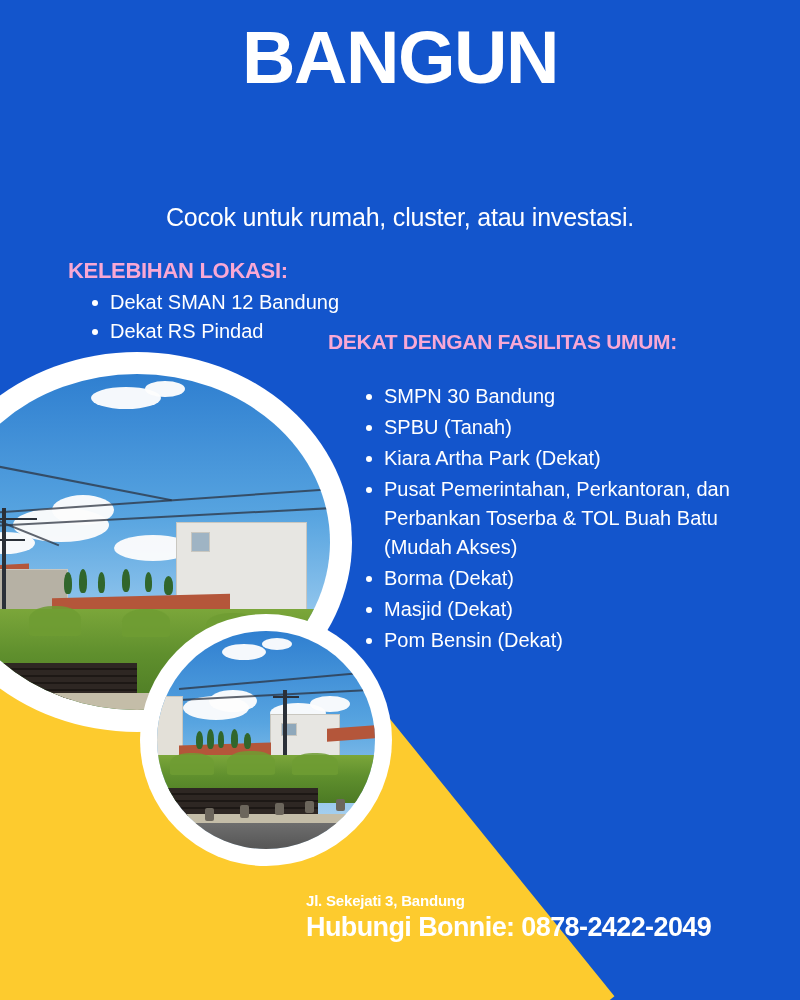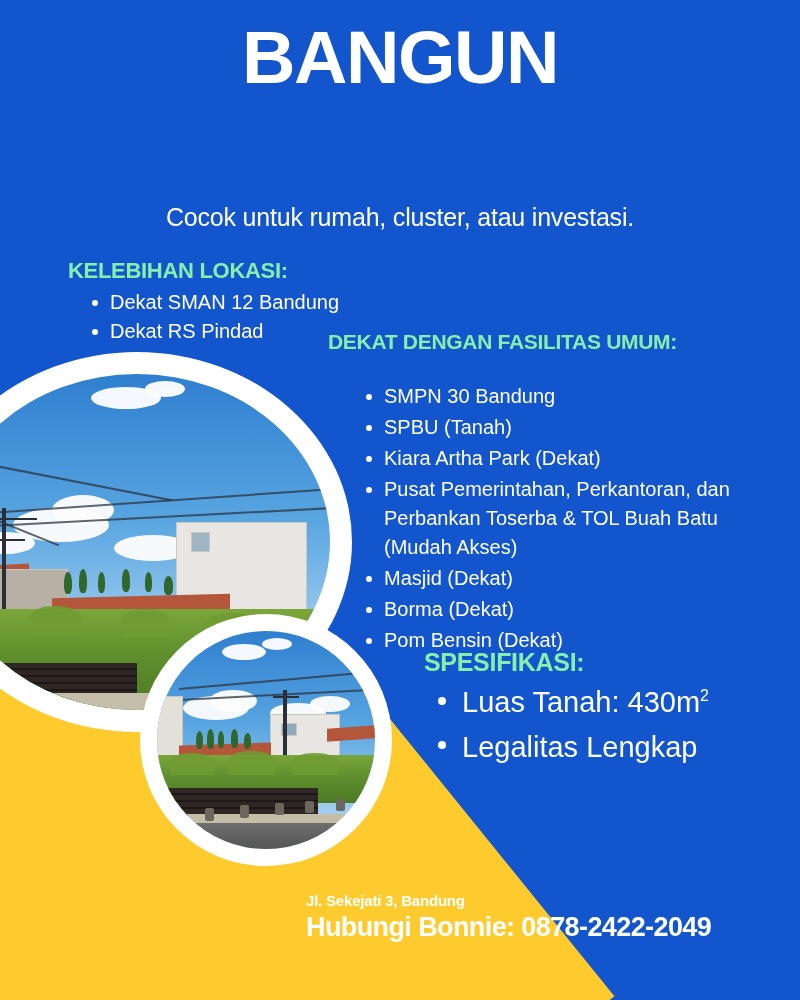--- a/index.html
+++ b/index.html
@@ -152,21 +152,21 @@
     top: 203px;
     text-align: center;
     color: #ffffff;
     font-size: 25px;
     font-weight: 400;
     letter-spacing: -0.2px;
     z-index: 6;
   }
 
   .sec-title {
-    color: #86efac;
+    color: #f9a8d4;
     font-weight: 700;
     letter-spacing: -0.3px;
   }
   ul.bullets {
     margin: 4px 0 0 0;
     padding: 0 0 0 26px;
     list-style: none;
     color: #ffffff;
   }
   ul.bullets li {
@@ -358,32 +358,25 @@
     </ul>
   </div>
 
   <div class="block-fasilitas">
     <div class="sec-title">DEKAT DENGAN FASILITAS UMUM:</div>
     <ul class="bullets">
       <li>SMPN 30 Bandung</li>
       <li>SPBU (Tanah)</li>
       <li>Kiara Artha Park (Dekat)</li>
       <li>Pusat Pemerintahan, Perkantoran, dan Perbankan Toserba &amp; TOL Buah Batu (Mudah Akses)</li>
+      <li>Borma (Dekat)</li>
       <li>Masjid (Dekat)</li>
-      <li>Borma (Dekat)</li>
       <li>Pom Bensin (Dekat)</li>
     </ul>
   </div>
 
-  <div class="block-spesifikasi">
-    <div class="sec-title">SPESIFIKASI:</div>
-    <ul class="bullets">
-      <li><span>Luas Tanah: 430m</span><span class="sup">2</span></li>
-      <li><span>Legalitas Lengkap</span></li>
-    </ul>
-  </div>
 
   <div class="footer">
     <div class="address">Jl. Sekejati 3, Bandung</div>
     <div class="contact">Hubungi Bonnie: 0878-2422-2049</div>
   </div>
 
 </div>
 
 </body></html>

